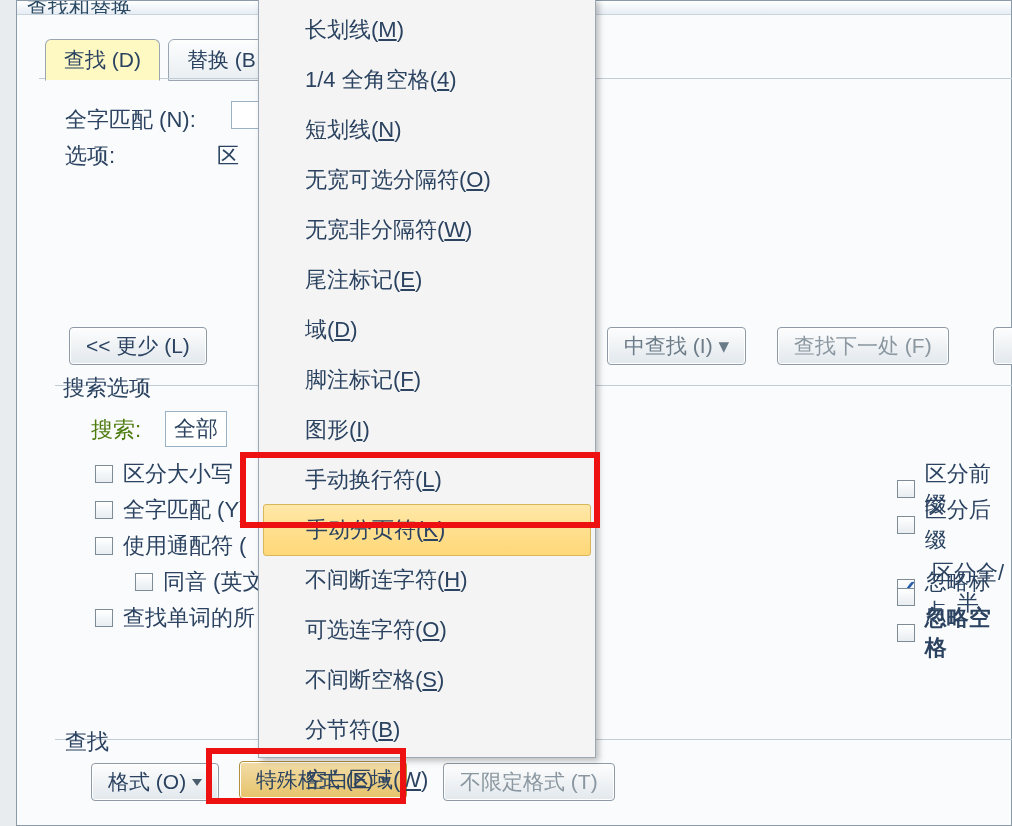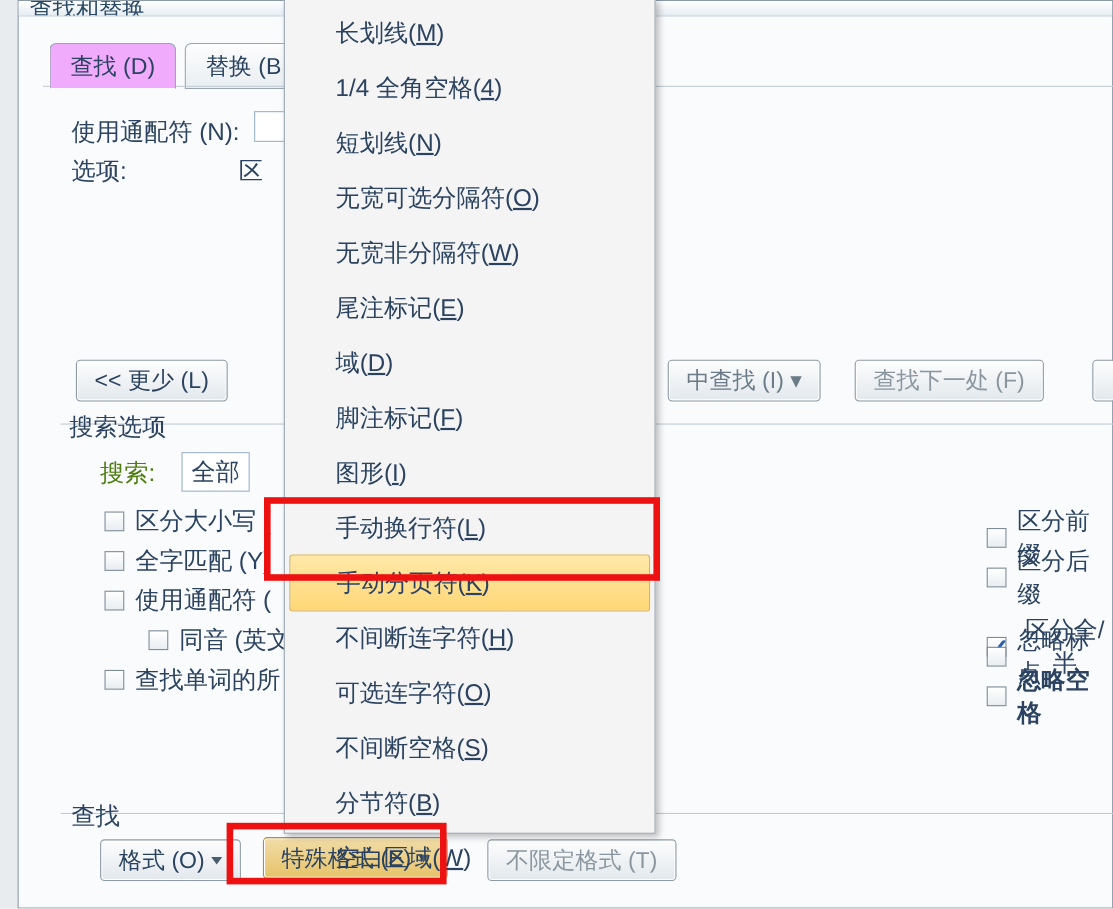--- a/index.html
+++ b/index.html
@@ -1,21 +1,21 @@
 <!DOCTYPE html>
 <html><head>
 <meta charset="utf-8">
 <style>
 * { box-sizing: border-box; margin: 0; padding: 0; font-family: "Microsoft YaHei", SimSun, sans-serif; }
 body { background: #e8ecef; width: 1012px; height: 826px; overflow: hidden; position: relative; }
 .dialog { position: absolute; left: 16px; top: 0; right: 0; bottom: 0; background: #fafbfc; border: 1px solid #8a9aa8; }
 .title-bar { height: 14px; background: linear-gradient(#fff,#e6edf4); border-bottom: 1px solid #c9d4de; padding-left: 10px; font-size: 21px; color: #2b4a63; display:flex; align-items:center; overflow:hidden;}
 .tabs-row { position: absolute; left: 28px; top: 38px; height: 42px; display: flex; }
 .tab { border: 1px solid #9aa7b3; background: linear-gradient(#fdfdfd,#e9eef2); padding: 6px 18px; font-size: 21px; color: #2b4360; border-top-left-radius: 6px; border-top-right-radius: 6px; margin-right: 8px; cursor: pointer; }
-.tab.active { background: #f0abfc; border-bottom: 1px solid #fafbfc; z-index: 2; }
+.tab.active { background: #fef9c3; border-bottom: 1px solid #fafbfc; z-index: 2; }
 .panel-border { position:absolute; left:22px; top:77px; right:-2px; height:700px; border-top:1px solid #c2ccd5; }
 .label { font-size: 22px; color: #2b4360; position: absolute; }
 .find-content-label { left: 48px; top: 104px; }
 .options-label { left: 48px; top: 140px; }
 .options-val { left: 200px; top: 140px; font-size:22px; color:#2b4360;}
 .find-input { position:absolute; left: 214px; top: 100px; width: 40px; height: 28px; border:1px solid #9bb2c5; background:#fff;}
 .btn { background: linear-gradient(#fdfdfd,#e2e8ed); border: 1px solid #8e9ba6; border-radius: 4px; font-size: 21px; color: #2b4360; padding: 4px 16px; cursor: pointer; box-shadow: inset 0 0 0 1px #fff; display:inline-flex; align-items:center; gap:6px;text-align:right;}
 .btn-less { position:absolute; left: 52px; top: 326px; }
 .btn-findin { position:absolute; left: 590px; top: 326px; color:#6b7b88;}
 .btn-findnext { position:absolute; left: 760px; top: 326px; color:#8a97a0;}
@@ -47,21 +47,21 @@
 
 <div class="dialog">
   <div class="title-bar">查找和替换</div>
 
   <div class="tabs-row">
     <div class="tab active">查找 (D)</div>
     <div class="tab">替换 (B</div>
   </div>
   <div class="panel-border"></div>
 
-  <div class="label find-content-label">使用通配符 (N):</div>
+  <div class="label find-content-label">全字匹配 (N):</div>
   <div class="find-input"></div>
   <div class="label options-label">选项:</div>
   <div class="label options-val">区</div>
 
   <button class="btn btn-less">&lt;&lt; 更少 (L)</button>
   <button class="btn btn-findin">中查找 (I) ▾</button>
   <button class="btn btn-findnext">查找下一处 (F)</button>
   <button class="btn btn-cancel"></button>
 
   <div class="hline" style="top:384px;"></div>

